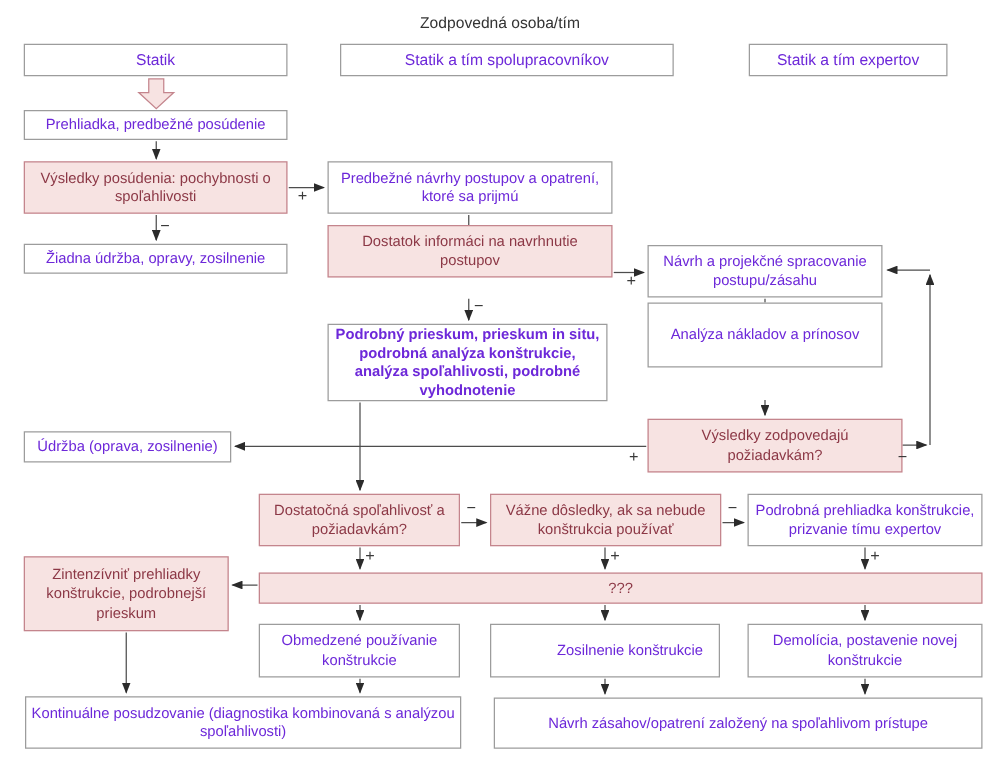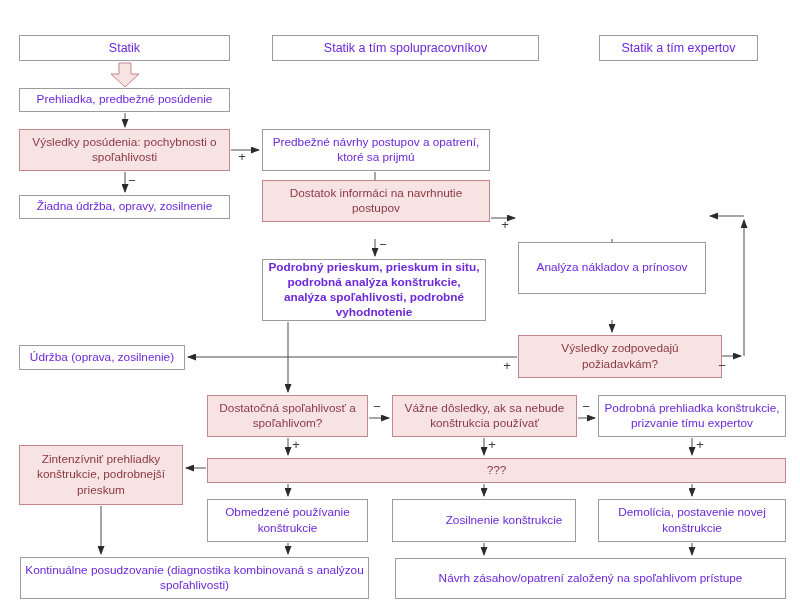--- a/index.html
+++ b/index.html
@@ -60,38 +60,40 @@
       <line x1="288" y1="484" x2="288" y2="496" marker-end="url(#arr)"></line>
       <line x1="484" y1="484" x2="484" y2="496" marker-end="url(#arr)"></line>
       <line x1="692" y1="484" x2="692" y2="496" marker-end="url(#arr)"></line>
       <line x1="101" y1="506" x2="101" y2="554" marker-end="url(#arr)"></line>
       <line x1="288" y1="543" x2="288" y2="554" marker-end="url(#arr)"></line>
       <line x1="484" y1="543" x2="484" y2="555" marker-end="url(#arr)"></line>
       <line x1="692" y1="543" x2="692" y2="555" marker-end="url(#arr)"></line>
     </g>
   </svg>
 
+  <div class="title">Zodpovedná osoba/tím</div>
 
   <div class="box" style="left:19px;top:35px;width:211px;height:26px;font-size:12.5px;">Statik</div>
   <div class="box" style="left:272px;top:35px;width:267px;height:26px;font-size:12.5px;">Statik a tím spolupracovníkov</div>
   <div class="box" style="left:599px;top:35px;width:159px;height:26px;font-size:12.5px;">Statik a tím expertov</div>
 
   <div class="box" style="left:19px;top:88px;width:211px;height:24px;">Prehliadka, predbežné posúdenie</div>
   <div class="box pink" style="left:19px;top:129px;width:211px;height:42px;">Výsledky posúdenia: pochybnosti o spoľahlivosti</div>
   <div class="box" style="left:19px;top:195px;width:211px;height:24px;">Žiadna údržba, opravy, zosilnenie</div>
   <div class="box" style="left:19px;top:345px;width:166px;height:25px;">Údržba (oprava, zosilnenie)</div>
   <div class="box pink" style="left:19px;top:445px;width:164px;height:60px;">Zintenzívniť prehliadky konštrukcie, podrobnejší prieskum</div>
   <div class="box" style="left:20px;top:557px;width:349px;height:42px;">Kontinuálne posudzovanie (diagnostika kombinovaná s analýzou spoľahlivosti)</div>
 
   <div class="box" style="left:262px;top:129px;width:228px;height:42px;">Predbežné návrhy postupov a opatrení, ktoré sa prijmú</div>
   <div class="box pink" style="left:262px;top:180px;width:228px;height:42px;">Dostatok informáci na navrhnutie postupov</div>
   <div class="box" style="left:262px;top:259px;width:224px;height:62px;font-weight:bold;">Podrobný prieskum, prieskum in situ, podrobná analýza konštrukcie, analýza spoľahlivosti, podrobné vyhodnotenie</div>
-  <div class="box pink" style="left:207px;top:395px;width:161px;height:42px;">Dostatočná spoľahlivosť a spoľahlivom?</div>
+  <div class="box pink" style="left:207px;top:395px;width:161px;height:42px;">Dostatočná spoľahlivosť a požiadavkám?</div>
   <div class="box" style="left:207px;top:499px;width:161px;height:43px;">Obmedzené používanie konštrukcie</div>
 
+  <div class="box" style="left:518px;top:196px;width:188px;height:42px;">Návrh a projekčné spracovanie postupu/zásahu</div>
   <div class="box" style="left:518px;top:242px;width:188px;height:52px;">Analýza nákladov a prínosov</div>
   <div class="box pink" style="left:518px;top:335px;width:204px;height:43px;">Výsledky zodpovedajú požiadavkám?</div>
   <div class="box pink" style="left:392px;top:395px;width:185px;height:42px;">Vážne dôsledky, ak sa nebude konštrukcia používať</div>
   <div class="box" style="left:598px;top:395px;width:188px;height:42px;">Podrobná prehliadka konštrukcie, prizvanie tímu expertov</div>
 
   <div class="box pink" style="left:207px;top:458px;width:579px;height:25px;">???</div>
 
   <div class="box" style="left:392px;top:499px;width:184px;height:43px;padding-left:44px;">Zosilnenie konštrukcie</div>
   <div class="box" style="left:598px;top:499px;width:188px;height:43px;">Demolícia, postavenie novej konštrukcie</div>
   <div class="box" style="left:395px;top:558px;width:391px;height:41px;">Návrh zásahov/opatrení založený na spoľahlivom prístupe</div>

